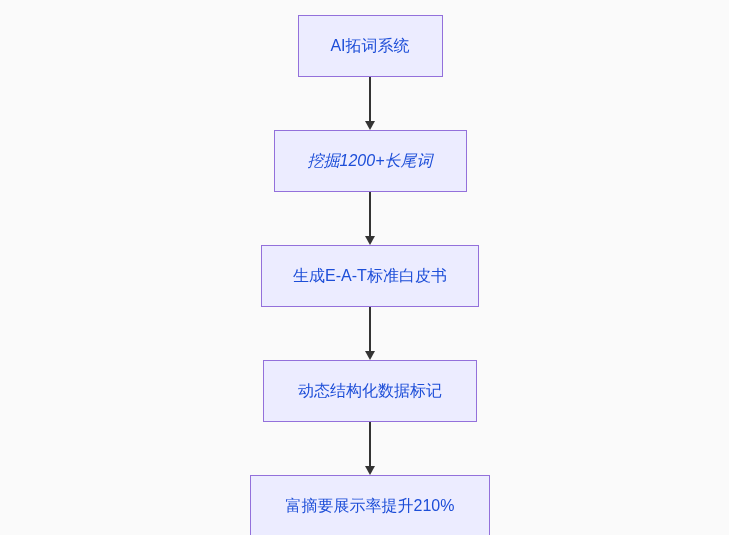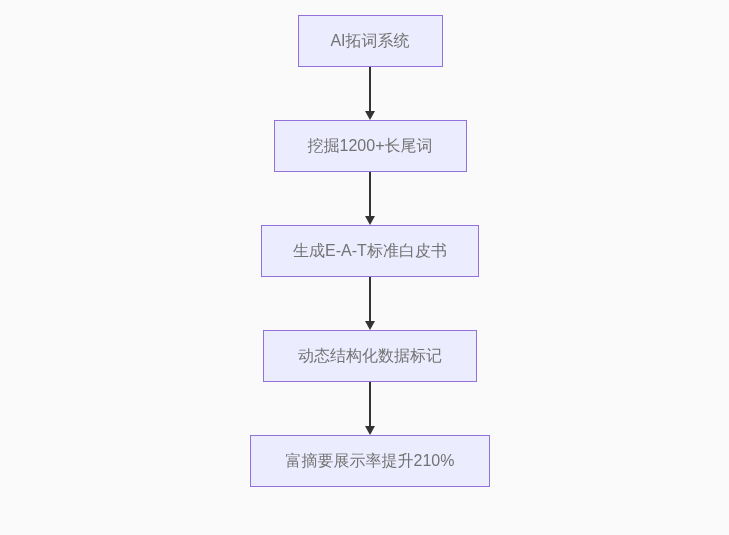--- a/index.html
+++ b/index.html
@@ -15,34 +15,34 @@
   }
   .flow {
     display: flex;
     flex-direction: column;
     align-items: center;
     padding-top: 15px;
     margin-left: 11px; 
   }
   .node {
     box-sizing: border-box;
-    height: 52px;
+    height: 62px;
     display: flex;
     align-items: center;
     justify-content: center;
     background: #ECECFF;
     border: 1.3px solid #9370DB;
-    color: #737373;
+    color: #1d4ed8;
     font-size: 16px;
     line-height: 1;
     white-space: nowrap;
     text-align: center;
   }
   .w1 { width: 145px; }
-  .w2 { width: 193px; }
+  .w2 { width: 193px; font-style: italic; }
   .w3 { width: 218px; }
   .w4 { width: 214px; align-items: center; }
   .w5 { width: 240px; }
   .arrow {
     display: flex;
     flex-direction: column;
     align-items: center;
     height: 53px;
   }
   .arrow .line {

